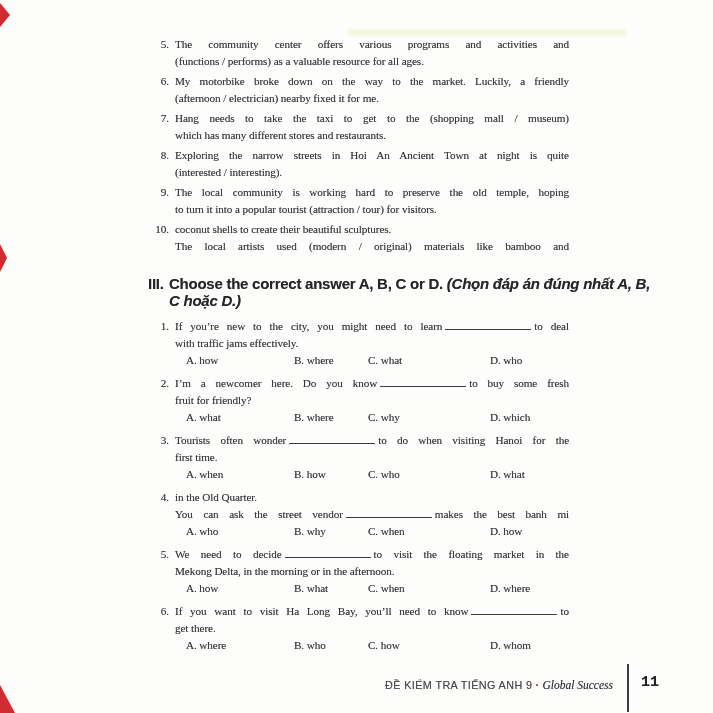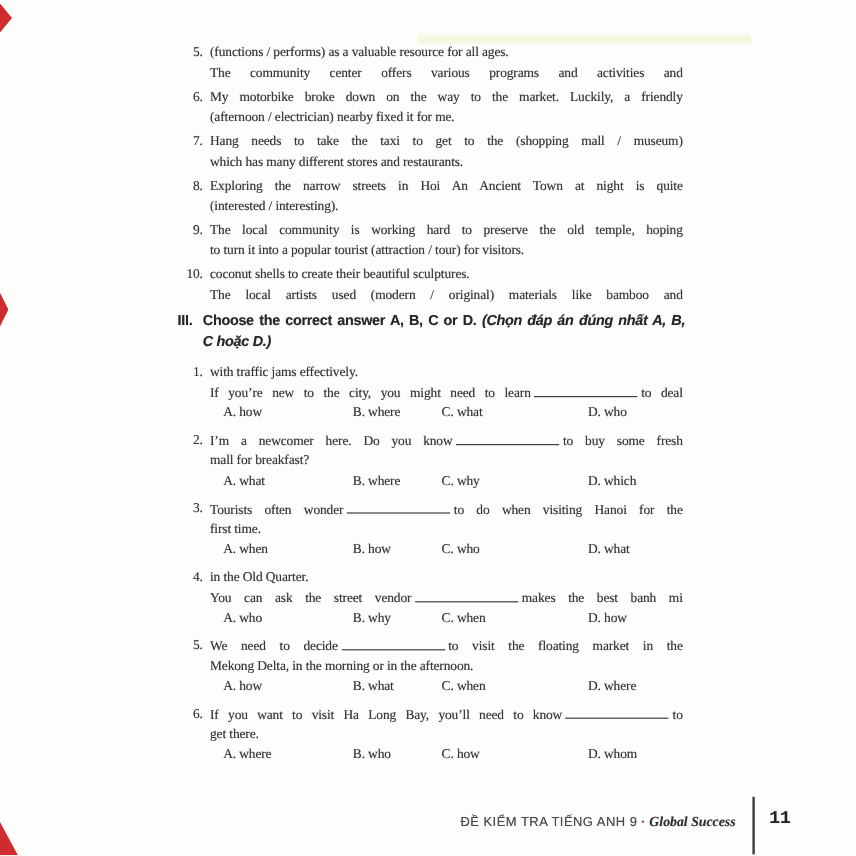--- a/index.html
+++ b/index.html
@@ -21,63 +21,63 @@
   
   .content{position:absolute;left:148px;top:36px;width:432px;
     font-size:11.2px;line-height:17px;letter-spacing:-.1px;}
   .row{display:flex;align-items:flex-start;}
   .numcol{flex:0 0 27px;text-align:right;padding-right:6px;box-sizing:border-box;}
   .txtcol{flex:0 0 394px;width:394px;}
   .ln{white-space:nowrap;height:17px;}
   .j{text-align:justify;text-align-last:justify;}
   .item{margin-bottom:3px;}
   
-  .heading{margin-top:4px;display:flex;
+  .heading{margin-top:20px;display:flex;
     font-family:"Liberation Sans","DejaVu Sans",sans-serif;
-    font-weight:bold;font-size:12px;line-height:17px;letter-spacing:-.25px;color:#242628;}
+    font-weight:bold;font-size:15px;line-height:17px;letter-spacing:-.25px;color:#242628;}
   .h-label{flex:0 0 21px;}
   .h-text{flex:0 0 402px;width:402px;}
   .h-vi{font-style:italic;}
   
   .question{margin-bottom:6px;}
   .question.first{margin-top:9px;}
   .blank{display:inline-block;width:86px;height:11px;margin:0 3px;
     border-bottom:1px solid #3c3f42;vertical-align:baseline;}
   .opts{position:relative;height:17px;}
   .opt{position:absolute;top:0;white-space:nowrap;}
   .opt-a{left:11px;} .opt-b{left:119px;} .opt-c{left:193px;} .opt-d{left:299px;margin-left:16px;}
   
   .footer-series{position:absolute;right:100px;top:679px;white-space:nowrap;
     font-family:"Liberation Sans","DejaVu Sans",sans-serif;
     font-size:10.8px;color:#47494c;letter-spacing:.4px;}
   .footer-sep{color:#b03030;font-weight:bold;padding:0 3px;}
   .footer-brand{font-family:"Liberation Serif","DejaVu Serif",serif;
-    font-weight:bold;font-style:italic;font-size:11.5px;color:#303234;letter-spacing:0;}
+    font-weight:normal;font-style:italic;font-size:11.5px;color:#303234;letter-spacing:0;}
   .footer-divider{position:absolute;left:627px;top:664px;width:2px;height:48px;background:#3a3c3e;}
   .footer-page{position:absolute;left:641px;top:674px;
     font-family:Liberation Mono, monospace;
     font-weight:bold;font-size:15px;color:#212325;}
 </style>
 </head>
 <body>
 
 <div class="pagebody">
 
   <div class="smudge"></div>
   <div class="edge edge-top" style="background:#ce2c31"></div>
   <div class="edge edge-mid" style="background:#ce2c31"></div>
   <div class="edge edge-bottom" style="background:#ce2c31"></div>
 
   <div class="content">
 
     <div class="row item">
       <span class="numcol">5.</span>
       <div class="txtcol">
+        <div class="ln j">The community center offers various programs and activities and</div>
         <div class="ln">(functions / performs) as a valuable resource for all ages.</div>
-        <div class="ln j">The community center offers various programs and activities and</div>
       </div>
     </div>
     <div class="row item">
       <span class="numcol">6.</span>
       <div class="txtcol">
         <div class="ln j">My motorbike broke down on the way to the market. Luckily, a friendly</div>
         <div class="ln">(afternoon / electrician) nearby fixed it for me.</div>
       </div>
     </div>
     <div class="row item">
@@ -113,36 +113,36 @@
       <span class="h-label">III.</span>
       <div class="h-text">
         <div class="ln j"><span>Choose the correct answer A, B, C or D.</span> <span class="h-vi">(Chọn đáp án đúng nhất A, B,</span></div>
         <div class="ln h-vi">C hoặc D.)</div>
       </div>
     </div>
 
     <div class="row question first">
       <span class="numcol">1.</span>
       <div class="txtcol">
+        <div class="ln j"><span>If you’re new to the city, you might need to learn</span><span class="blank"></span><span>to deal</span></div>
         <div class="ln">with traffic jams effectively.</div>
-        <div class="ln j"><span>If you’re new to the city, you might need to learn</span><span class="blank"></span><span>to deal</span></div>
         <div class="opts">
           <span class="opt opt-a">A. how</span>
           <span class="opt opt-b">B. where</span>
           <span class="opt opt-c">C. what</span>
           <span class="opt opt-d">D. who</span>
         </div>
       </div>
     </div>
 
     <div class="row question">
       <span class="numcol">2.</span>
       <div class="txtcol">
         <div class="ln j"><span>I’m a newcomer here. Do you know</span><span class="blank"></span><span>to buy some fresh</span></div>
-        <div class="ln">mall for breakfast?</div>
+        <div class="ln">fruit for friendly?</div>
         <div class="opts">
           <span class="opt opt-a">A. what</span>
           <span class="opt opt-b">B. where</span>
           <span class="opt opt-c">C. why</span>
           <span class="opt opt-d">D. which</span>
         </div>
       </div>
     </div>
 
     <div class="row question">

